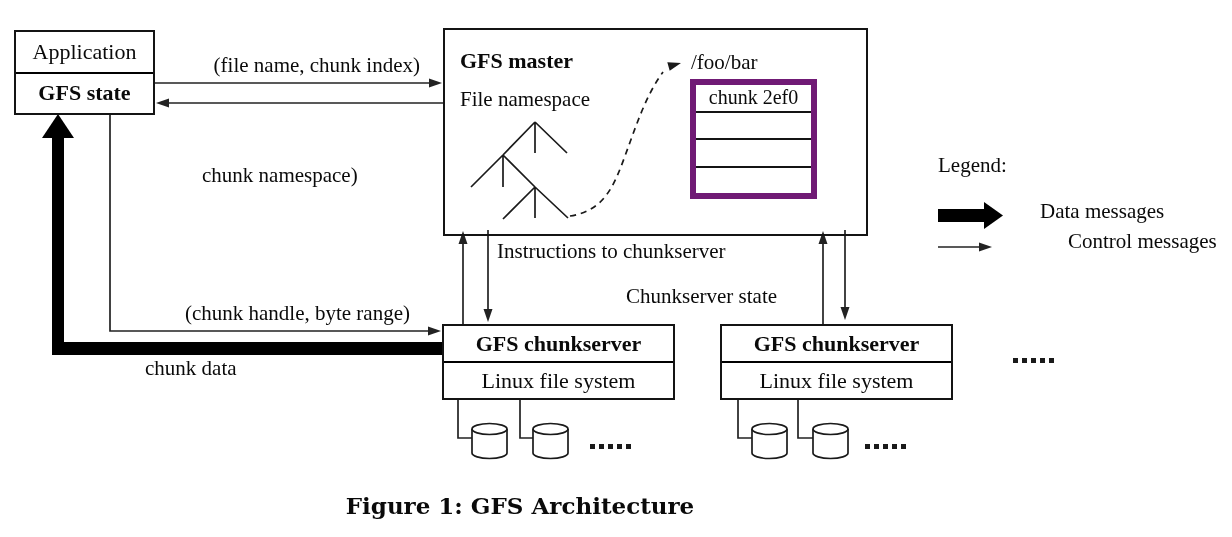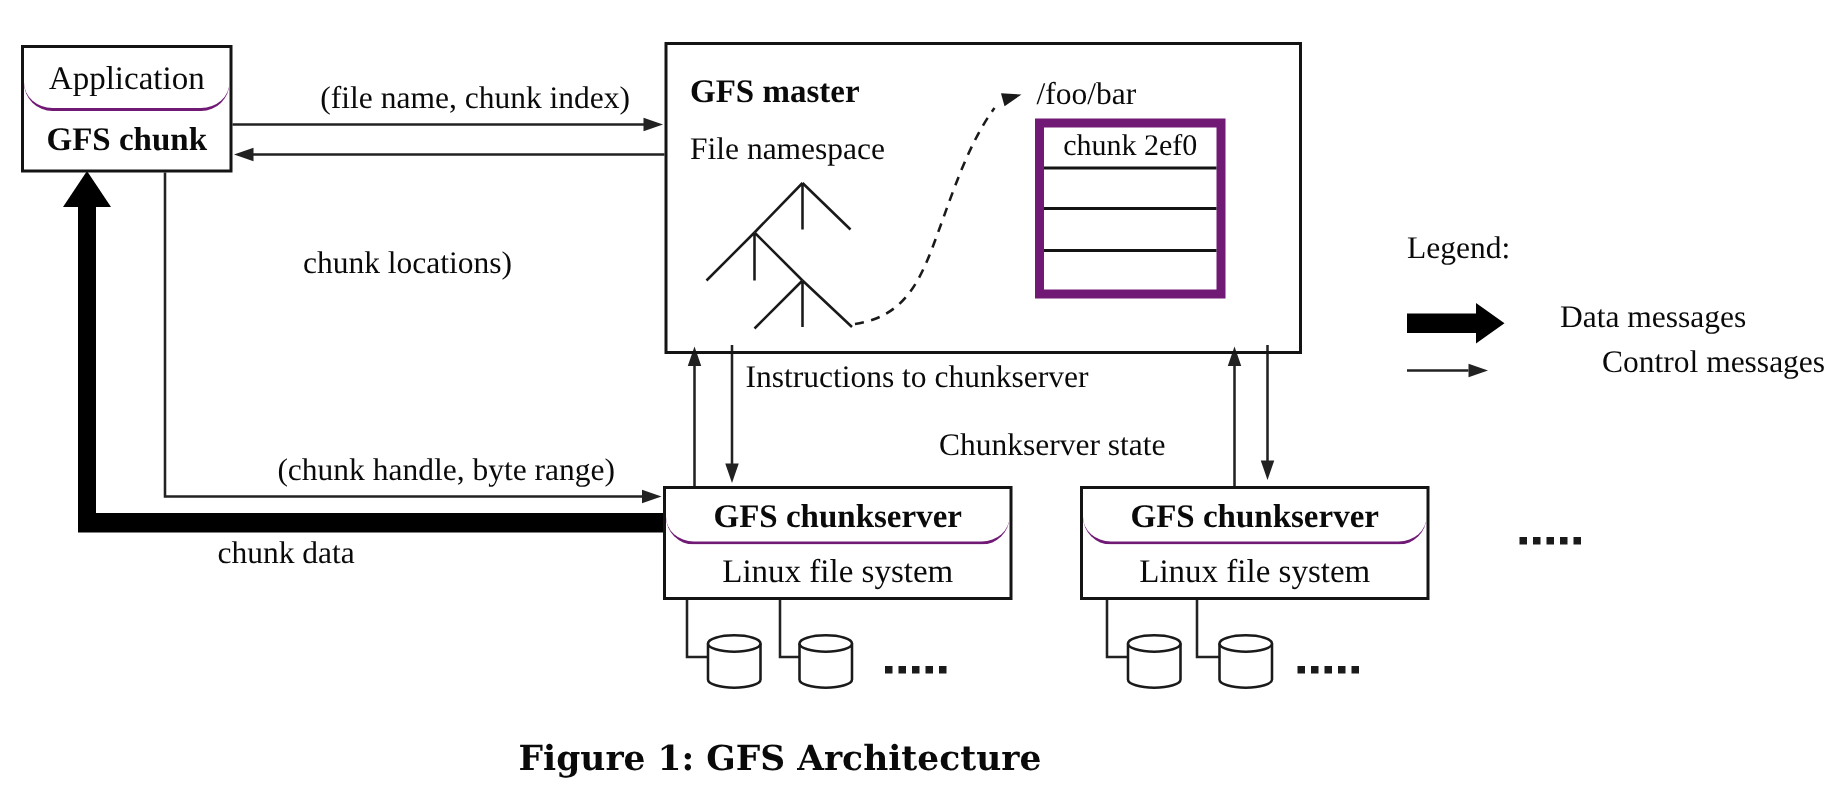--- a/index.html
+++ b/index.html
@@ -4,21 +4,21 @@
 <style>
   html,body{margin:0;padding:0;background:#ffffff;}
   .stage{
     position:relative;width:1232px;height:537px;background:#ffffff;
     font-family:"Liberation Serif", serif;color:#0a0a0a;overflow:hidden;
   }
   .stage svg{position:absolute;left:0;top:0;z-index:0;}
   .box{position:absolute;border:2px solid #141414;box-sizing:border-box;background:transparent;z-index:2;}
   .cellstack{display:flex;flex-direction:column;width:100%;height:100%;}
   .cell{flex:1;display:flex;align-items:center;justify-content:center;font-size:22px;line-height:1;}
-  .cell.divider{border-bottom:2px solid #701a75;border-radius:19px;}
+  .cell.divider{border-bottom:2px solid #000000;}
   .bold{font-weight:bold;}
   .lbl{position:absolute;font-size:21px;line-height:21px;white-space:pre;z-index:2;}
   .center{text-align:right;}
   #master-title{position:absolute;left:15px;top:18px;font-size:22px;font-weight:bold;}
   #master-namespace{position:absolute;left:15px;top:57px;font-size:21px;}
   #foobar{position:absolute;left:246px;top:20px;font-size:21px;}
   .chunk-table{position:absolute;left:245px;top:49px;width:127px;height:120px;
     border:6px solid #701a75;box-sizing:border-box;display:flex;flex-direction:column;z-index:2;}
   .ct-row{flex:1;border-bottom:2px solid #141414;display:flex;align-items:center;justify-content:center;font-size:20px;}
   .ct-row:last-child{border-bottom:none;}
@@ -125,21 +125,21 @@
         <rect x="1031" y="358" width="5" height="5"></rect>
           <rect x="1040" y="358" width="5" height="5"></rect>
         <rect x="1049" y="358" width="5" height="5"></rect>
       </g>
     </g>
   </svg>
 
   <div class="box" style="left:14px;top:30px;width:141px;height:85px;">
     <div class="cellstack">
       <div class="cell divider">Application</div>
-      <div class="cell bold">GFS chunk</div>
+      <div class="cell bold">GFS state</div>
     </div>
   </div>
 
   <div class="box" style="left:443px;top:28px;width:425px;height:208px;">
     <div id="master-title">GFS master</div>
     <div id="master-namespace">File namespace</div>
     <div id="foobar">/foo/bar</div>
     <div class="chunk-table">
       <div class="ct-row">chunk 2ef0</div>
       <div class="ct-row"></div>
@@ -157,21 +157,21 @@
 
   <div class="box" style="left:720px;top:324px;width:233px;height:76px;">
     <div class="cellstack">
       <div class="cell divider bold">GFS chunkserver</div>
       <div class="cell">Linux file system</div>
     </div>
   </div>
 
   <div class="lbl center" style="left:160px;top:55px;width:260px;">(file name, chunk index)</div>
   <div class="lbl" style="left:196px;top:123px;">
-    <div class="indent2">chunk locations)</div>
+    <div class="indent2">chunk namespace)</div>
   </div>
   <div class="lbl center" style="left:136px;top:303px;width:274px;">(chunk handle, byte range)</div>
   <div class="lbl" style="left:145px;top:358px;">chunk data</div>
   <div class="lbl" style="left:497px;top:241px;">Instructions to chunkserver</div>
   <div class="lbl" style="left:626px;top:286px;">Chunkserver state</div>
 
   <div class="lbl" style="left:938px;top:155px;">Legend:</div>
   <div class="lbl" style="left:1040px;top:201px;">Data messages</div>
   <div class="lbl" style="left:1040px;top:231px;margin-left:28px;">Control messages</div>
 

